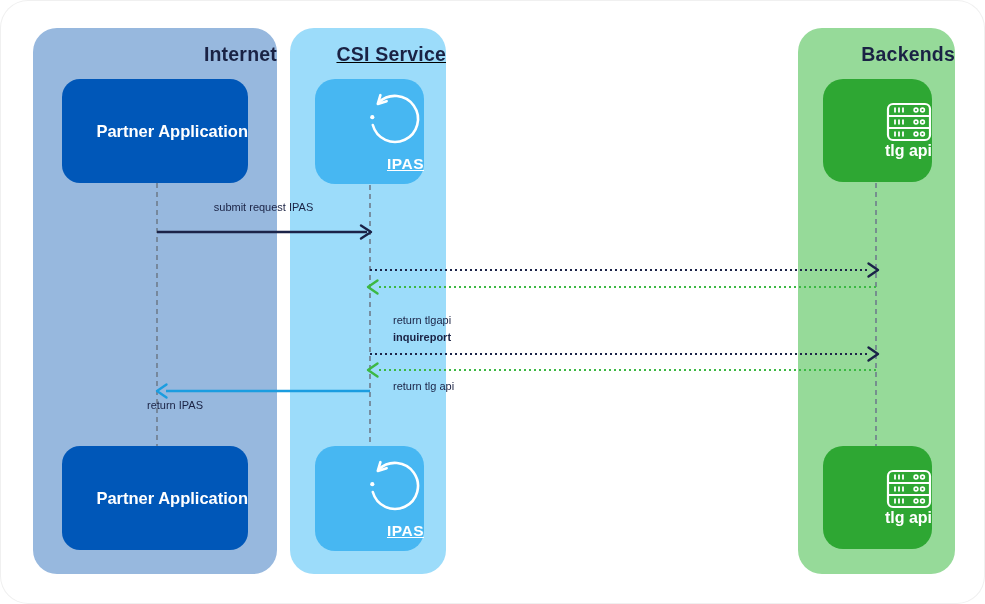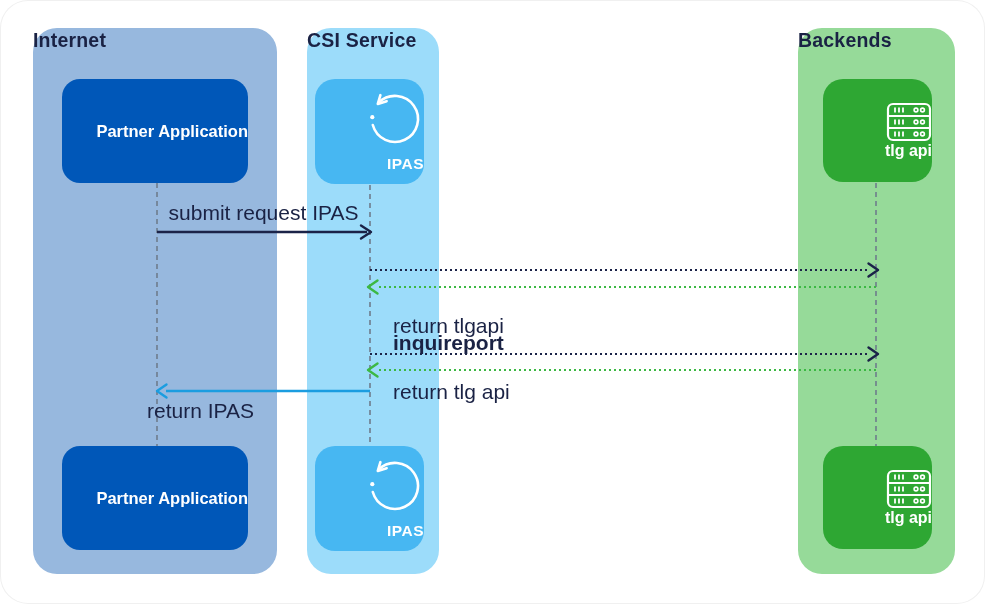--- a/index.html
+++ b/index.html
@@ -2,48 +2,48 @@
 <html style="--canvas-bg: #ffffff; --lane-internet-bg: #97b8de; --lane-csi-bg: #9cdcfa; --lane-backends-bg: #96da99; --partner-box-bg: #0057b8; --ipas-box-bg: #47b7f2; --tlg-box-bg: #2ea733; --heading-text: #1a2244; --box-text: #ffffff; --arrow-navy: #1b2348; --arrow-green: #3cb843; --arrow-blue: #1b9de0; --lifeline-gray: #6e7c8c;"><head>
 <meta charset="utf-8">
 <style>
   html,body{margin:0;padding:0;background:#ffffff;font-family:"Liberation Sans",sans-serif;}
   .canvas{
     position:relative;width:985px;height:604px;background:var(--canvas-bg,#fff);
     border-radius:28px;overflow:hidden;box-shadow:0 0 0 1px #f0f0f0 inset;
   }
   .lane{position:absolute;top:28px;height:546px;border-radius:24px;}
   .lane-internet{left:33px;width:244px;background:var(--lane-internet-bg);}
-  .lane-csi{left:307px;width:132px;background:var(--lane-csi-bg);}
+  .lane-csi{left:290px;width:156px;background:var(--lane-csi-bg);text-decoration:underline;}
   .lane-backends{left:798px;width:157px;background:var(--lane-backends-bg);}
   .lane-title{
-    margin-top:1px;text-align:left;font-size:19.5px;font-weight:700;
+    margin-top:15px;text-align:right;font-size:19.5px;font-weight:700;
     color:var(--heading-text);letter-spacing:.2px;
   }
   .wires{position:absolute;left:0;top:0;pointer-events:none;}
   .lifeline{stroke:var(--lifeline-gray);stroke-width:1.6;stroke-dasharray:5 4;fill:none;}
   .ln{fill:none;stroke-width:2.4;}
   .dot{stroke-width:2;stroke-dasharray:2 3;}
   .hd{fill:none;stroke-width:2.4;stroke-linecap:round;stroke-linejoin:round;}
   .navy{stroke:var(--arrow-navy);}
   .green{stroke:var(--arrow-green);}
   .blue{stroke:var(--arrow-blue);}
   .node{
     position:absolute;display:flex;flex-direction:column;align-items:flex-end;
     justify-content:center;color:var(--box-text);font-weight:700;
   }
   .node.partner{left:62px;width:186px;height:104px;border-radius:18px;
     background:var(--partner-box-bg);font-size:16.5px;}
   .node.ipas{left:315px;width:109px;height:105px;border-radius:20px;
-    background:var(--ipas-box-bg);font-size:15.5px;letter-spacing:.5px;gap:7px;}
+    background:var(--ipas-box-bg);font-size:15.5px;letter-spacing:.5px;gap:7px;text-decoration:underline;}
   .node.tlg{left:823px;width:109px;height:103px;border-radius:20px;
     background:var(--tlg-box-bg);font-size:16px;gap:0;}
   .row-top{top:79px;}
   .row-bottom{top:446px;}
   .node svg{display:block;}
-  .msg{position:absolute;font-size:21px;color:var(--heading-text);white-space:nowrap;}
+  .msg{position:absolute;font-size:11px;color:var(--heading-text);white-space:nowrap;}
   .msg-submit{left:157px;top:201px;width:213px;text-align:center;}
   .msg-inqact{left:393px;top:246px;}
   .msg-rettlgapi{left:393px;top:290px;margin-top:24px;}
   .msg-inqport{left:393px;top:331px;font-weight:bold;}
   .msg-rettlg{left:393px;top:380px;}
   .msg-retipas{left:147px;top:399px;width:132px;text-align:left;}
 </style>
 </head>
 <body>
 

